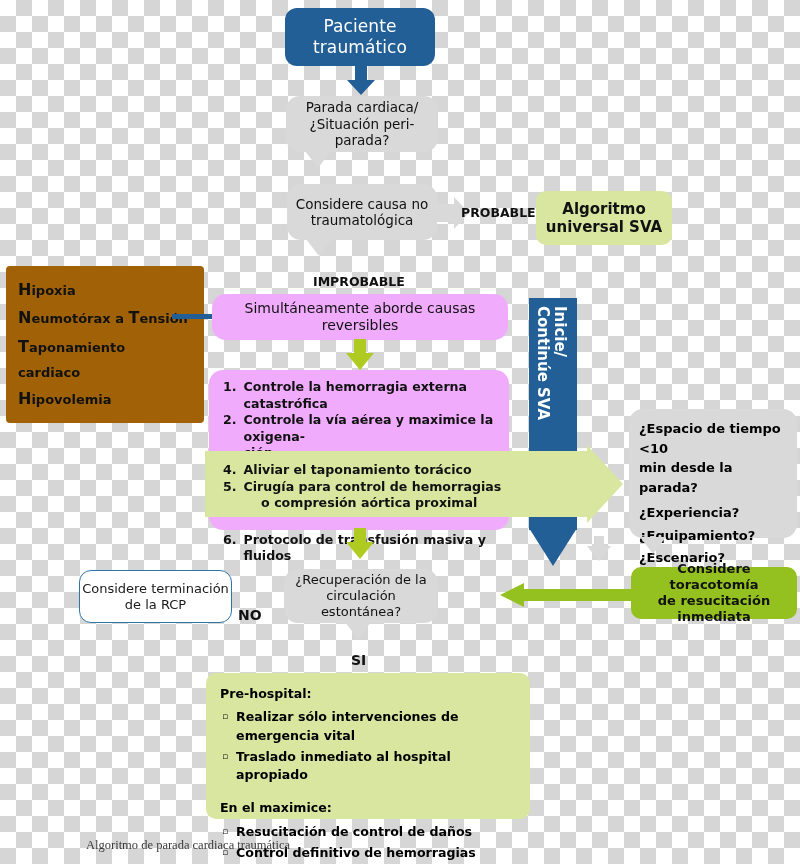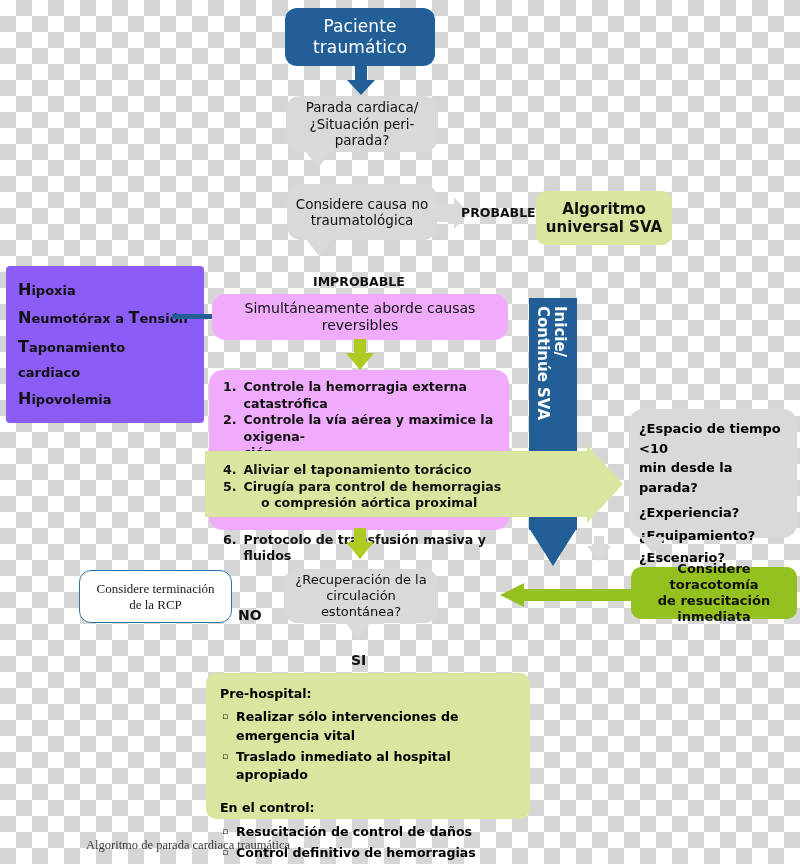--- a/index.html
+++ b/index.html
@@ -77,21 +77,20 @@
   }
 
   
   .white-box {
     background: #ffffff;
     border: 1.6px solid #2E75A8;
     border-radius: 12px;
     font-size: 13px;
     font-weight: normal;
     color: #1a1a1a;
-    font-family: Liberation Serif, serif;
   }
 
   
   .list-box {
     display: block;
     text-align: left;
     padding: 9px 12px 9px 14px;
     font-size: 12.6px;
     font-weight: bold;
     line-height: 1.32;
@@ -150,21 +149,21 @@
     white-space: nowrap;
     transform-origin: left top;
     transform: rotate(90deg);
     line-height: 1.15;
     text-align: left;
   }
 
   
   .causes {
     position: absolute;
-    background: #8b5cf6;
+    background: #a16207;
     border-radius: 4px;
     padding: 10px 14px 10px 12px;
     font-size: 13px;
     font-weight: bold;
     color: #111;
     line-height: 1.78;
   }
   .causes .cap { font-size: 16px; }
 
   .connector {
@@ -334,21 +333,21 @@
     <div class="proto-head">Pre-hospital:</div>
     <div class="proto-li">
       <span class="bullet">▫</span>
       <span>Realizar sólo intervenciones de emergencia vital</span>
     </div>
     <div class="proto-li">
       <span class="bullet">▫</span>
       <span>Traslado inmediato al hospital apropiado</span>
     </div>
     <div class="gap"></div>
-    <div class="proto-head">En el control:</div>
+    <div class="proto-head">En el maximice:</div>
     <div class="proto-li">
       <span class="bullet">▫</span>
       <span>Resucitación de control de daños</span>
     </div>
     <div class="proto-li">
       <span class="bullet">▫</span>
       <span>Control definitivo de hemorragias</span>
     </div>
   </div>
 

